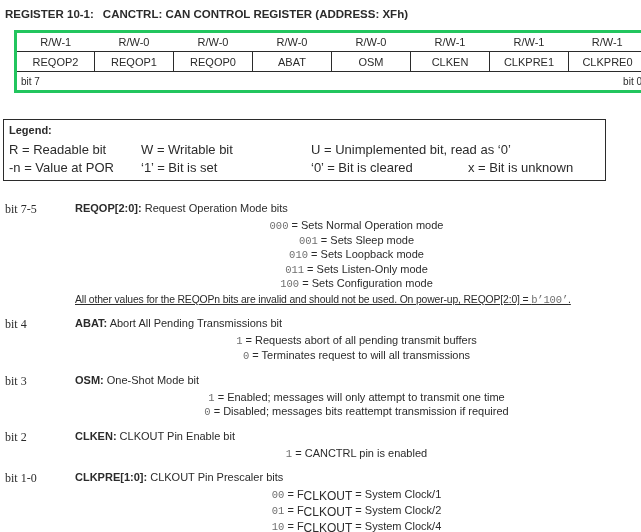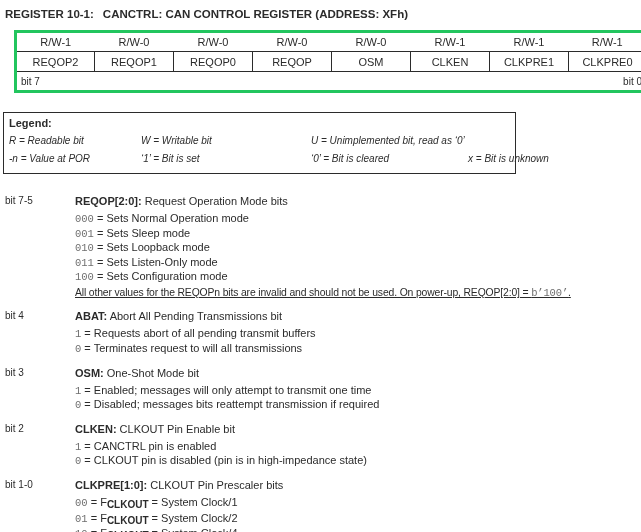--- a/index.html
+++ b/index.html
@@ -17,36 +17,36 @@
 
   
   table.reg-table { width:635px; border-collapse:collapse; table-layout:fixed; margin-top:10px; border:3px solid #22c55e;margin-left:11px; }
   table.reg-table td { padding:0; font-size:11px; text-align:center; vertical-align:middle; }
   td.por-cell { height:18px; border:none; border-bottom:1px solid #2b2b2b; }
   td.name-cell { height:19px; border:1px solid #2b2b2b; }
   td.range-cell { height:18px; border:none; }
   .range-flex { display:flex; justify-content:space-between; padding:0 4px; font-size:10px; }
 
   
-  .legend-box { margin-top:19px; width:513px; box-sizing:border-box; border:1px solid #2b2b2b; padding:4px 0 6px 0; }
+  .legend-box { margin-top:26px; width:603px; box-sizing:border-box; border:1px solid #2b2b2b; padding:4px 0 6px 0; }
   .legend-title { font-size:11px; font-weight:bold; padding-left:5px; height:14px; }
-  .legend-row { position:relative; height:14px; margin-top:4px; font-size:10px;font-style:italic; }
+  .legend-row { position:relative; height:14px; margin-top:4px; font-size:13px; }
   .legend-item { position:absolute; top:0; white-space:nowrap; }
   .col0 { left:5px; } .col1 { left:137px; } .col2 { left:307px; } .col3 { left:464px;text-align:right; }
 
   
   .bits { margin-top:20px; padding-left:2px; }
   .bit-section { display:flex; margin-bottom:9px; }
-  .bit-range { width:70px; flex:none; font-size:10px; padding-top:1px; }
+  .bit-range { width:70px; flex:none; font-size:12px; padding-top:1px;font-family:Liberation Serif, serif; }
   .bit-body { flex:1; font-size:11px; }
   .bit-heading { margin-bottom:4px; line-height:14px; }
   .bit-name { font-weight:bold; }
-  .val-line { line-height:13.6px; white-space:nowrap; }
+  .val-line { line-height:13.6px; white-space:nowrap;text-align:center; }
   .code { font-family:"Liberation Mono", monospace; color:#6e6e6e; font-size:10.5px; }
-  .fprefix sub { font-size:10px; vertical-align:-2px;font-weight:bold; }
+  .fprefix sub { font-size:12px; vertical-align:-2px; }
   .note { margin-top:1px; font-size:10.4px; letter-spacing:-0.15px; white-space:nowrap; line-height:13.5px;text-decoration:underline; }
 </style>
 </head>
 <body>
 
 <div class="page">
 
   <div class="title">
     <span>REGISTER 10-1:</span><span class="reg-name">CANCTRL: CAN CONTROL REGISTER (ADDRESS: XFh)</span>
   </div>
@@ -60,21 +60,21 @@
           <td class="por-cell">R/W-0</td>
           <td class="por-cell">R/W-0</td>
           <td class="por-cell">R/W-1</td>
           <td class="por-cell">R/W-1</td>
           <td class="por-cell">R/W-1</td>
         </tr>
       <tr id="bitname-row">
           <td class="name-cell">REQOP2</td>
           <td class="name-cell">REQOP1</td>
           <td class="name-cell">REQOP0</td>
-          <td class="name-cell">REQOP</td>
+          <td class="name-cell">ABAT</td>
           <td class="name-cell">OSM</td>
           <td class="name-cell">CLKEN</td>
           <td class="name-cell">CLKPRE1</td>
           <td class="name-cell">CLKPRE0</td>
         </tr>
       <tr>
         <td class="range-cell" colspan="8">
           <div class="range-flex">
             <span>bit 7</span>
             <span>bit 0</span>
@@ -126,21 +126,20 @@
           <div class="bit-heading"><b class="bit-name">OSM:</b><span> One-Shot Mode bit</span></div>
           <div class="val-line"><span class="code">1</span><span class="eq"> = </span><span>Enabled; messages will only attempt to transmit one time</span></div>
           <div class="val-line"><span class="code">0</span><span class="eq"> = </span><span>Disabled; messages bits reattempt transmission if required</span></div>
         </div>
       </div>
       <div class="bit-section">
         <div class="bit-range">bit 2</div>
         <div class="bit-body">
           <div class="bit-heading"><b class="bit-name">CLKEN:</b><span> CLKOUT Pin Enable bit</span></div>
           <div class="val-line"><span class="code">1</span><span class="eq"> = </span><span>CANCTRL pin is enabled</span></div>
-          <div class="val-line"><span class="code">0</span><span class="eq"> = </span><span>CLKOUT pin is disabled (pin is in high-impedance state)</span></div>
         </div>
       </div>
       <div class="bit-section">
         <div class="bit-range">bit 1-0</div>
         <div class="bit-body">
           <div class="bit-heading"><b class="bit-name">CLKPRE[1:0]:</b><span> CLKOUT Pin Prescaler bits</span></div>
           <div class="val-line"><span class="code">00</span><span class="eq"> = </span><span class="fprefix">F<sub>CLKOUT</sub></span><span> = </span><span>System Clock/1</span></div>
           <div class="val-line"><span class="code">01</span><span class="eq"> = </span><span class="fprefix">F<sub>CLKOUT</sub></span><span> = </span><span>System Clock/2</span></div>
           <div class="val-line"><span class="code">10</span><span class="eq"> = </span><span class="fprefix">F<sub>CLKOUT</sub></span><span> = </span><span>System Clock/4</span></div>
         </div>

